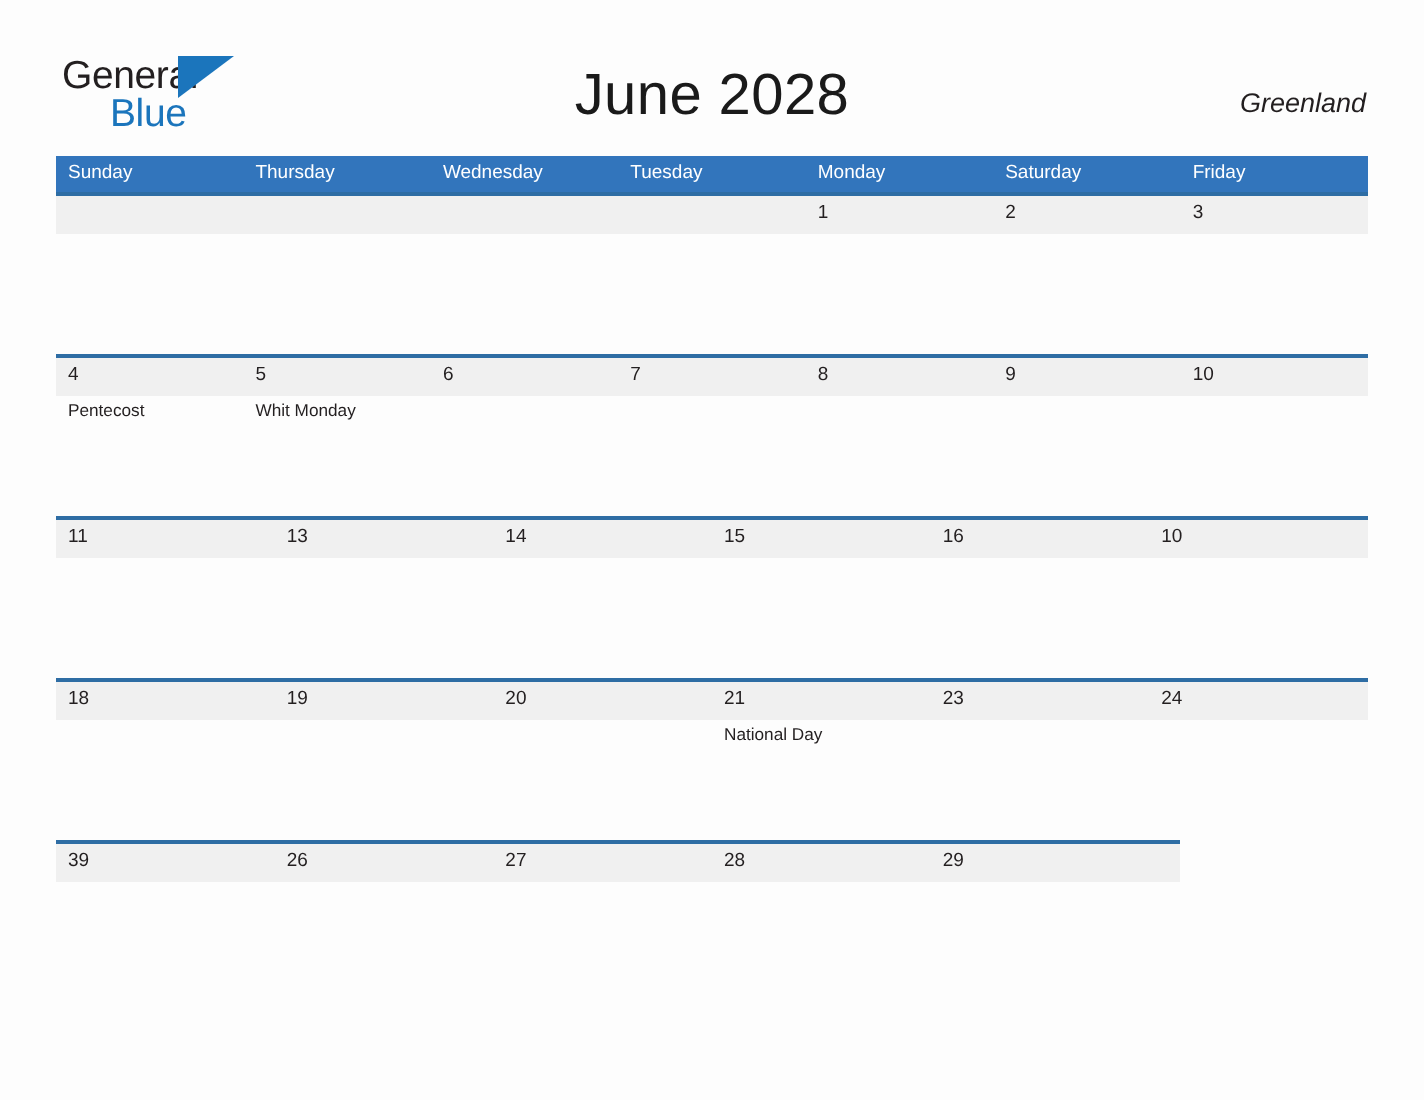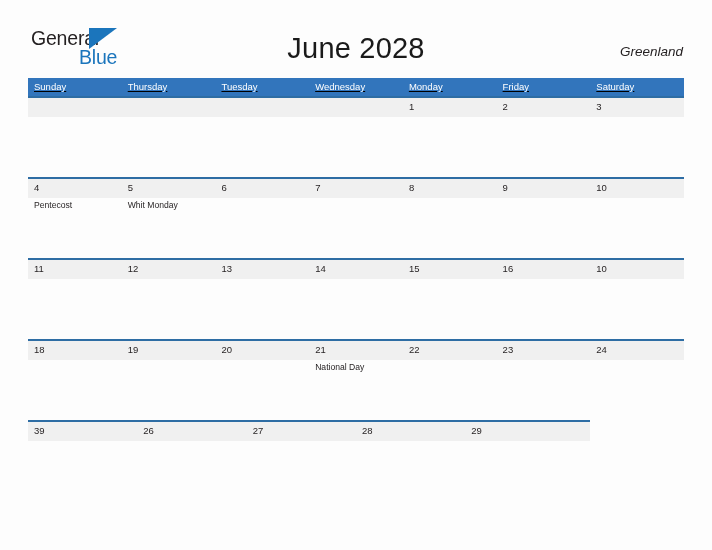--- a/index.html
+++ b/index.html
@@ -46,21 +46,20 @@
   }
   .logo-blue {
     position: absolute;
     left: 24px;
     top: 19px;
     font-size: 19.5px;
     color: #1B75BC;
     letter-spacing: -0.2px;
     line-height: 22px;
     white-space: nowrap;
-    margin-left: 24px;
   }
   .logo-flag {
     position: absolute;
     left: 58px;
     top: 1px;
     width: 30px;
     height: 22px;
   }
 
   .cal-title {
@@ -90,21 +89,20 @@
     position: absolute;
     left: 28px;
     top: 78px;
     width: 656px;
   }
 
   .weekday-row {
     display: flex;
     background: #3275BC;
     height: 18px;
-    text-decoration: underline;
   }
   .weekday {
     flex: 1 1 0;
     color: #FFFFFF;
     font-size: 9.5px;
     line-height: 18px;
     padding-left: 6px;
     box-sizing: border-box;
     white-space: nowrap;
     overflow: hidden;
@@ -181,25 +179,25 @@
 
     <div class="country">Greenland</div>
 
   </div>
 
   <div class="calendar">
 
     <div class="weekday-row" style="background: rgb(50, 117, 188);">
       <div class="weekday">Sunday</div>
       <div class="weekday">Thursday</div>
+      <div class="weekday">Wednesday</div>
       <div class="weekday">Tuesday</div>
-      <div class="weekday">Wednesday</div>
       <div class="weekday">Monday</div>
+      <div class="weekday">Saturday</div>
       <div class="weekday">Friday</div>
-      <div class="weekday">Saturday</div>
     </div>
 
     <div class="week">
       <div class="band-line" style="width: 656px; background: rgb(46, 109, 164);"></div>
       <div class="band-bg" style="width: 656px; background: rgb(240, 240, 240);"></div>
       <div class="week-cells">
         <div class="day">
           <span class="day-num"></span>
           <span class="day-event"></span>
         </div>
@@ -267,24 +265,20 @@
 
     <div class="week">
       <div class="band-line" style="width: 656px; background: rgb(46, 109, 164);"></div>
       <div class="band-bg" style="width: 656px; background: rgb(240, 240, 240);"></div>
       <div class="week-cells">
         <div class="day">
           <span class="day-num">11</span>
           <span class="day-event"></span>
         </div>
         <div class="day">
-          <span class="day-num">12</span>
-          <span class="day-event"></span>
-        </div>
-        <div class="day">
           <span class="day-num">13</span>
           <span class="day-event"></span>
         </div>
         <div class="day">
           <span class="day-num">14</span>
           <span class="day-event"></span>
         </div>
         <div class="day">
           <span class="day-num">15</span>
           <span class="day-event"></span>
@@ -314,24 +308,20 @@
         </div>
         <div class="day">
           <span class="day-num">20</span>
           <span class="day-event"></span>
         </div>
         <div class="day">
           <span class="day-num">21</span>
           <span class="day-event">National Day</span>
         </div>
         <div class="day">
-          <span class="day-num">22</span>
-          <span class="day-event"></span>
-        </div>
-        <div class="day">
           <span class="day-num">23</span>
           <span class="day-event"></span>
         </div>
         <div class="day">
           <span class="day-num">24</span>
           <span class="day-event"></span>
         </div>
       </div>
     </div>
 

